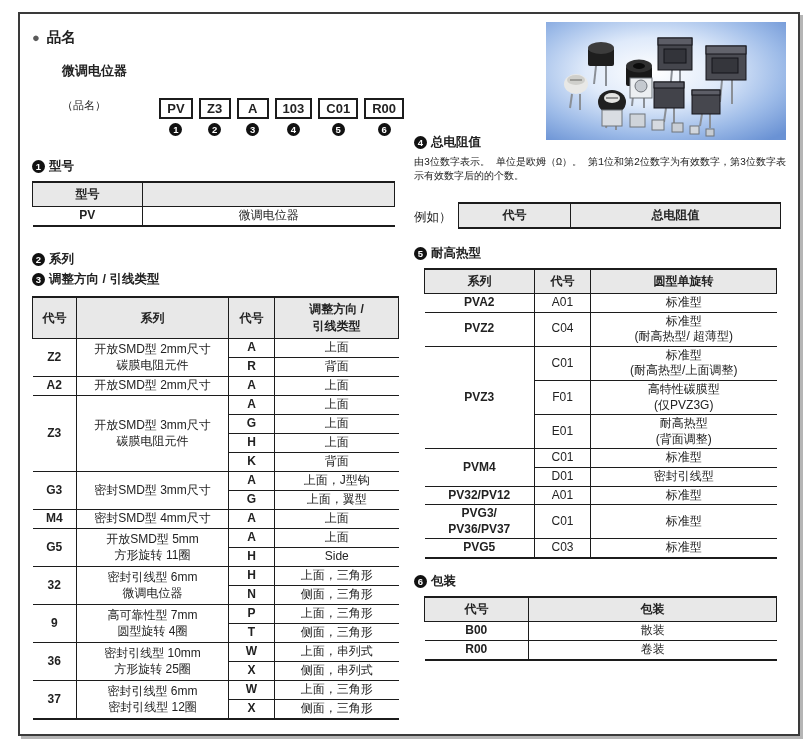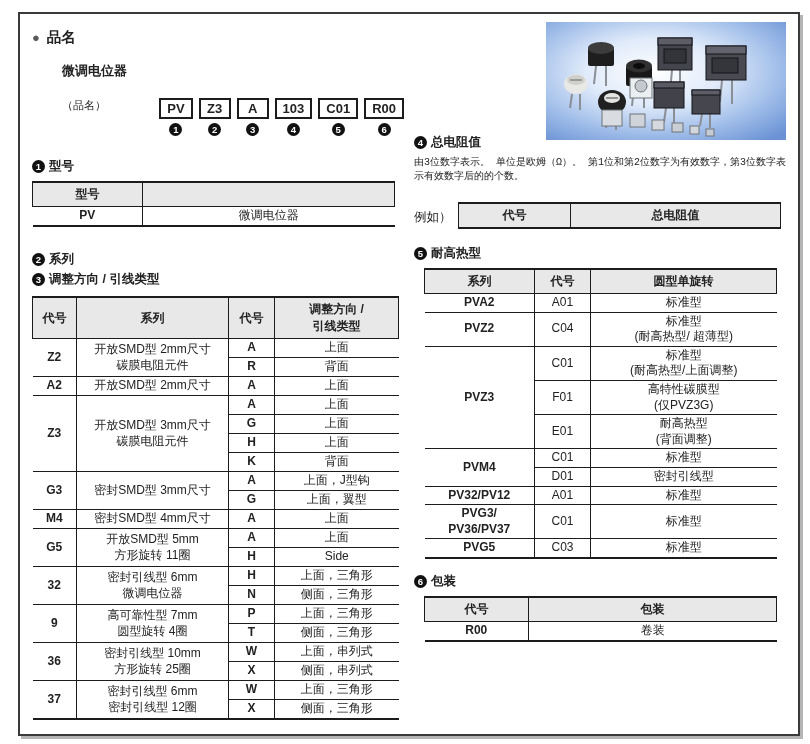--- a/index.html
+++ b/index.html
@@ -623,20 +623,28 @@
         </colgroup>
       <thead>
         <tr>
           <th>代号</th>
           <th>包装</th>
         </tr>
       </thead>
       <tbody id="packaging-body">
           <tr class="rh">
             <td class="first b">
+              <div>B00</div>
+            </td>
+            <td class="last">
+              <div>散装</div>
+            </td>
+          </tr>
+          <tr class="rh">
+            <td class="first b">
               <div>R00</div>
             </td>
             <td class="last">
               <div>卷装</div>
             </td>
           </tr>
         </tbody>
     </table>
   </div>
 </div>

